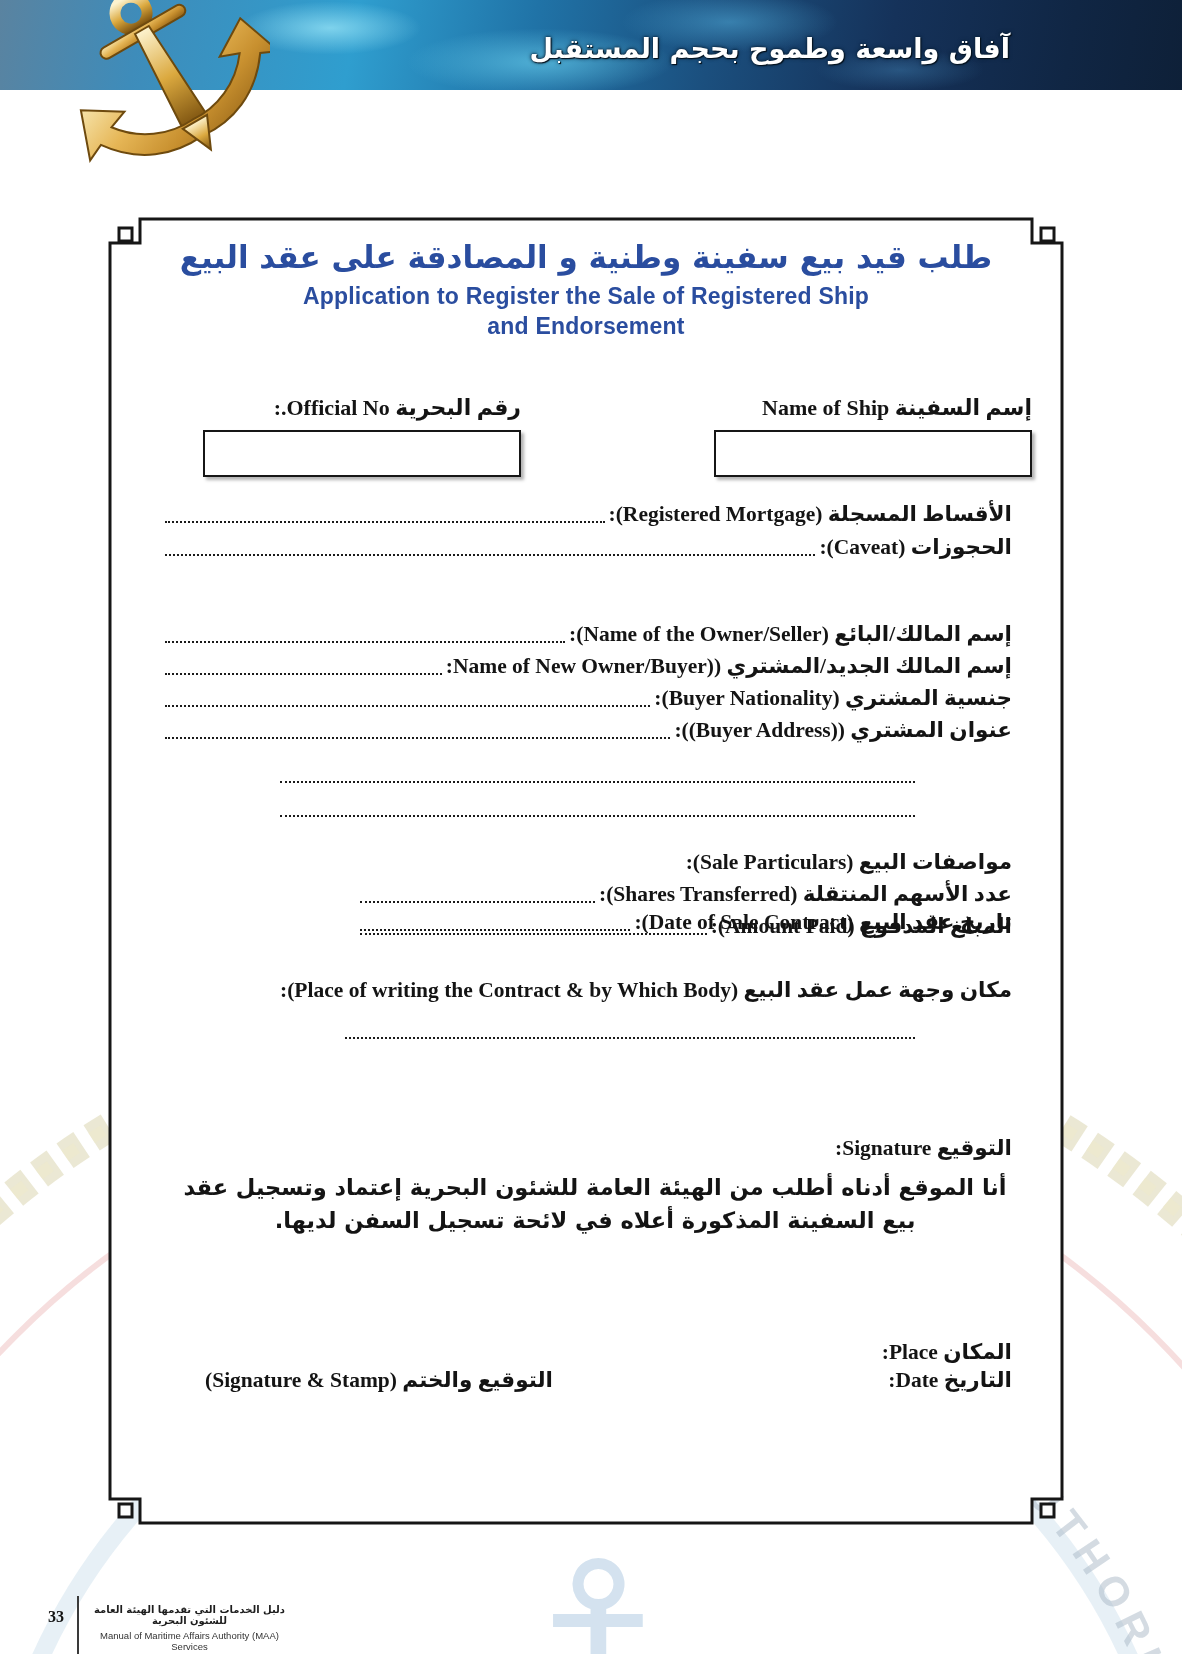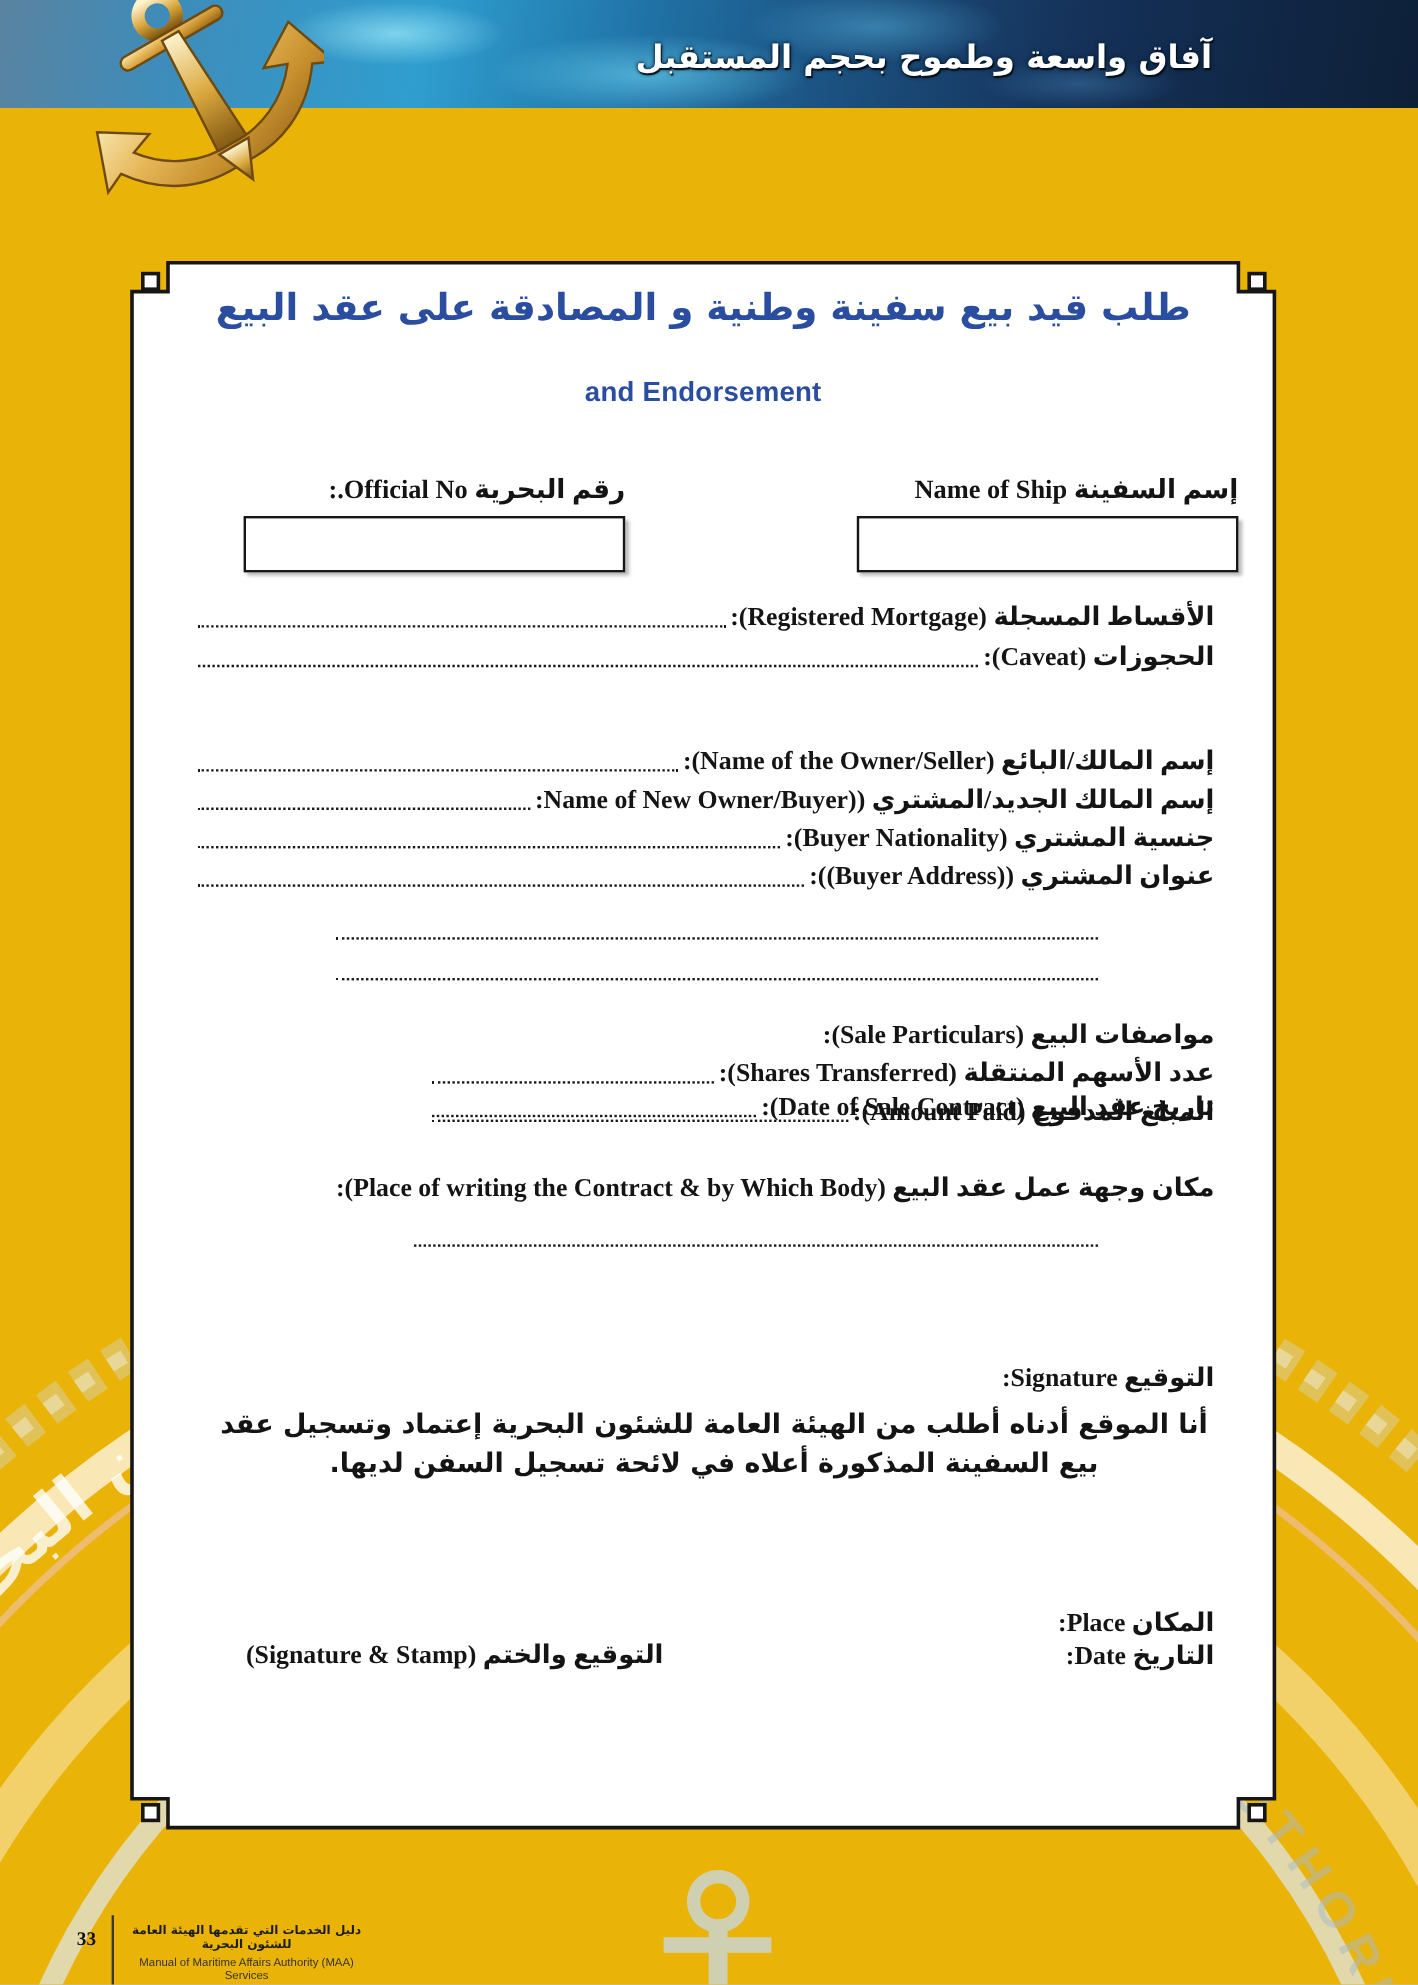--- a/index.html
+++ b/index.html
@@ -1,20 +1,20 @@
 <!DOCTYPE html>
 <html lang="ar"><head>
 <meta charset="utf-8">
 <style>
   * { margin:0; padding:0; box-sizing:border-box; }
   html,body { background:#b9c6d2; }
   body { font-family:"Liberation Serif","DejaVu Sans",serif; }
   .page {
     position:relative; width:1182px; height:1654px; margin:0 auto;
-    background:#eab308; overflow:hidden;
+    background:#ffffff; overflow:hidden;
   }
 
   
   .banner {
     position:absolute; left:0; top:0; width:1182px; height:90px;
     background:
       radial-gradient(ellipse 130px 38px at 330px 28px, rgba(140,220,242,.85), rgba(140,220,242,0) 70%),
       radial-gradient(ellipse 190px 48px at 540px 62px, rgba(95,195,228,.75), rgba(95,195,228,0) 70%),
       radial-gradient(ellipse 150px 42px at 730px 22px, rgba(80,170,215,.55), rgba(80,170,215,0) 72%),
       radial-gradient(ellipse 120px 30px at 900px 70px, rgba(70,140,190,.4), rgba(70,140,190,0) 70%),
@@ -83,21 +83,21 @@
   .row-amount        { top:694px; }
   .row-datesale      { top:690px; }
   .row-placewriting  { top:758px; }
   .row-signature     { top:916px; }
   .row-place         { top:1120px; }
   .row-date          { top:1148px; }
   .stamp { position:absolute; top:1148px; left:95px; direction:rtl;
     font:bold 21.5px "Liberation Serif","DejaVu Sans",serif; }
 
   
-  .footer { position:absolute; left:64px; top:1596px; display:flex; gap:13px; }
+  .footer { position:absolute; left:48px; top:1596px; display:flex; gap:13px; }
   .page-num { font:bold 16px "Liberation Serif",serif; color:#111; margin-top:12px; }
   .foot-rule { width:2px; height:58px; background:#3a3a3a; }
   .foot-texts { width:195px; text-align:center; margin-top:8px; }
   .foot-ar { font:bold 10px "DejaVu Sans",sans-serif; color:#1d1d1d; direction:rtl; }
   .foot-en { font:9.5px "Liberation Sans",sans-serif; color:#333; margin-top:4px; }
 </style>
 </head>
 <body>
 
 <div class="page">
@@ -158,20 +158,21 @@
     <path d="M140 219 H1032 V243 H1062 V1499 H1032 V1523 H140 V1499 H110 V243 H140 Z" fill="#ffffff" stroke="#161616" stroke-width="3"></path>
     <rect x="119" y="228" width="13" height="13" fill="#fdfdfd" stroke="#161616" stroke-width="3"></rect>
     <rect x="1041" y="228" width="13" height="13" fill="#fdfdfd" stroke="#161616" stroke-width="3"></rect>
     <rect x="119" y="1504" width="13" height="13" fill="#fdfdfd" stroke="#161616" stroke-width="3"></rect>
     <rect x="1041" y="1504" width="13" height="13" fill="#fdfdfd" stroke="#161616" stroke-width="3"></rect>
   </svg>
 
   <div class="content">
 
     <div class="title-ar">طلب قيد بيع سفينة وطنية و المصادقة على عقد البيع</div>
+    <div class="title-en l1">Application to Register the Sale of Registered Ship</div>
     <div class="title-en l2">and Endorsement</div>
 
     <div class="boxes-row">
       <div class="field-col">
         <div class="col-label">إسم السفينة Name of Ship</div>
         <div class="entry-box"></div>
       </div>
       <div class="field-col">
         <div class="col-label">رقم البحرية Official No.:</div>
         <div class="entry-box"></div>

